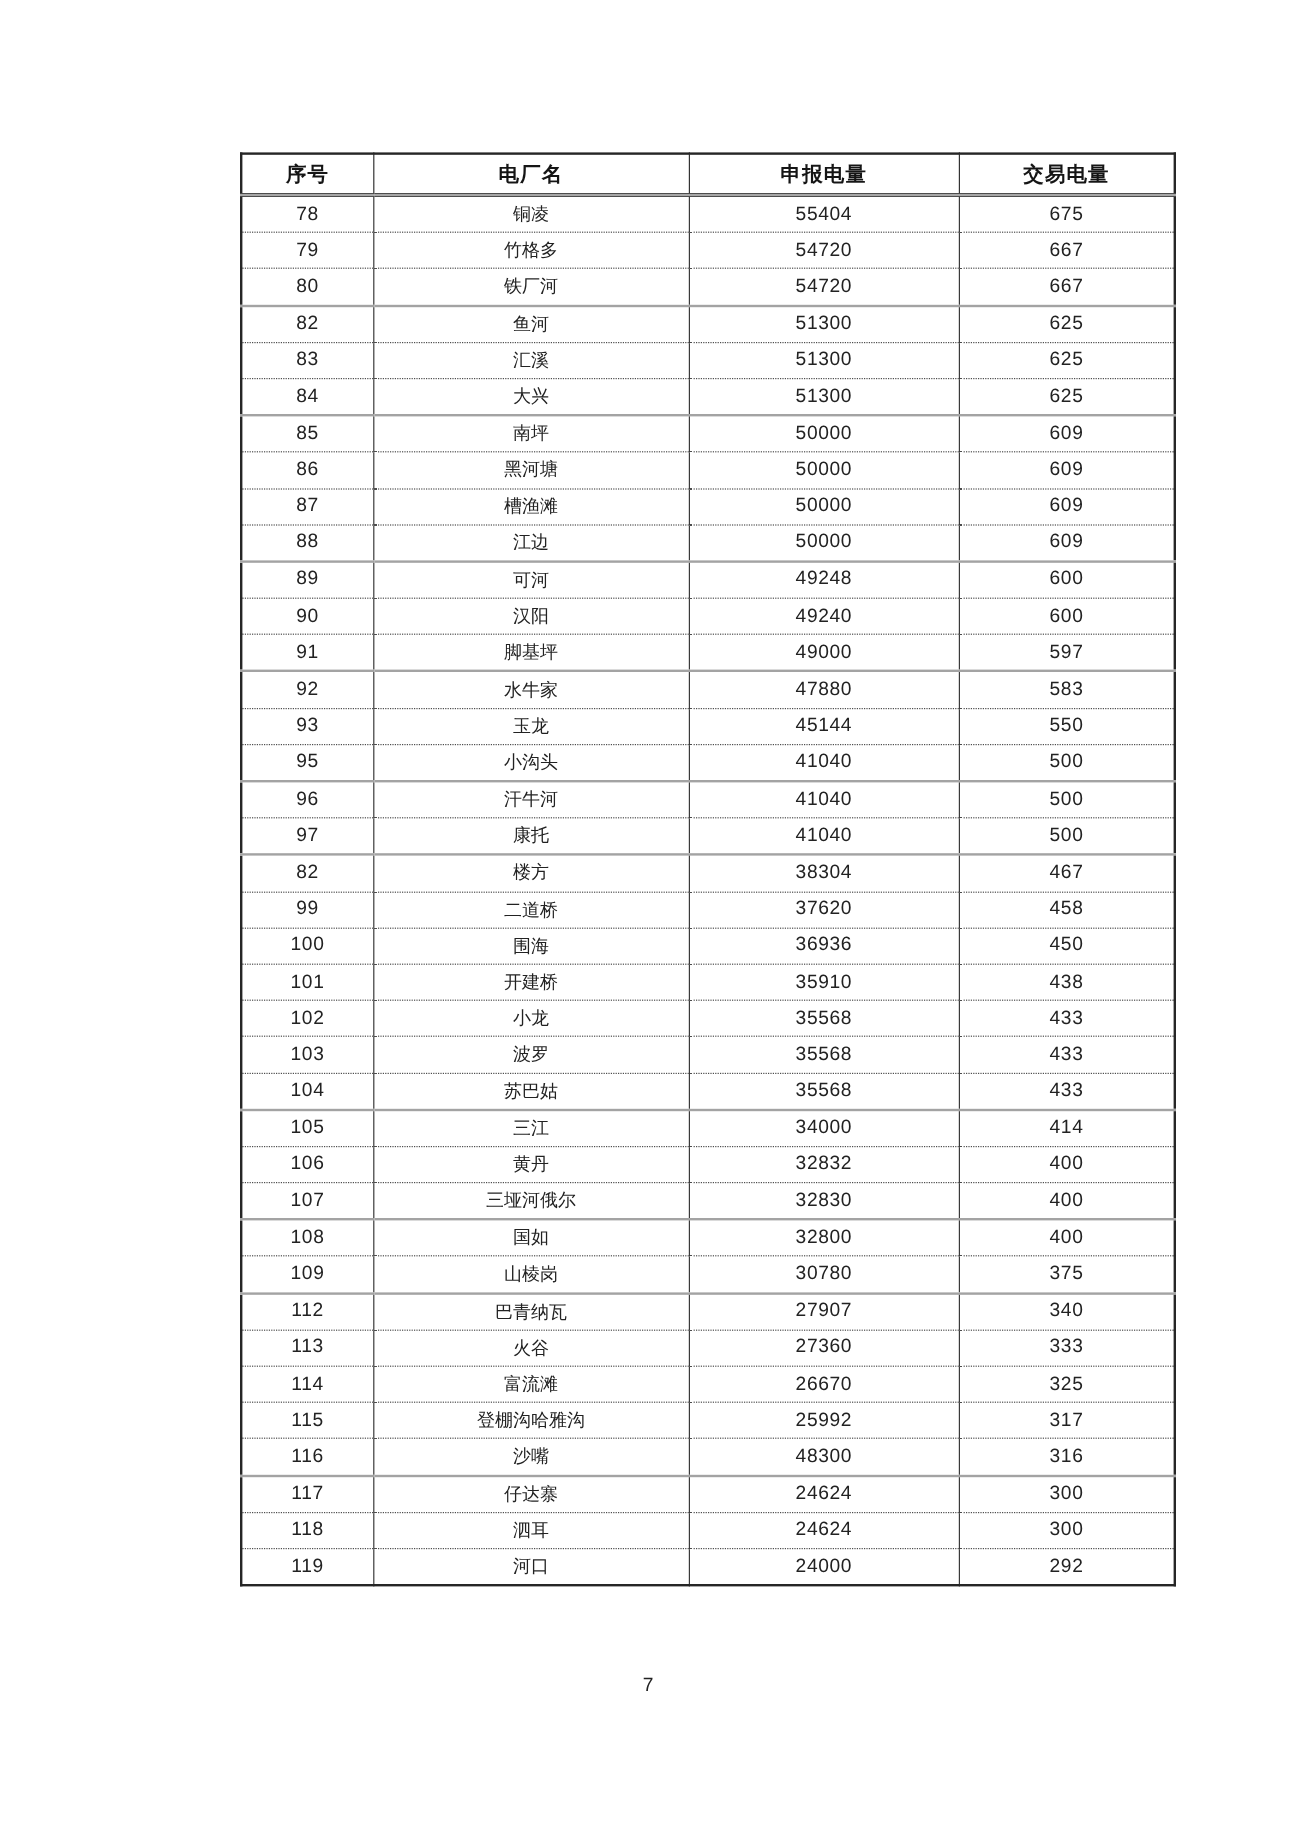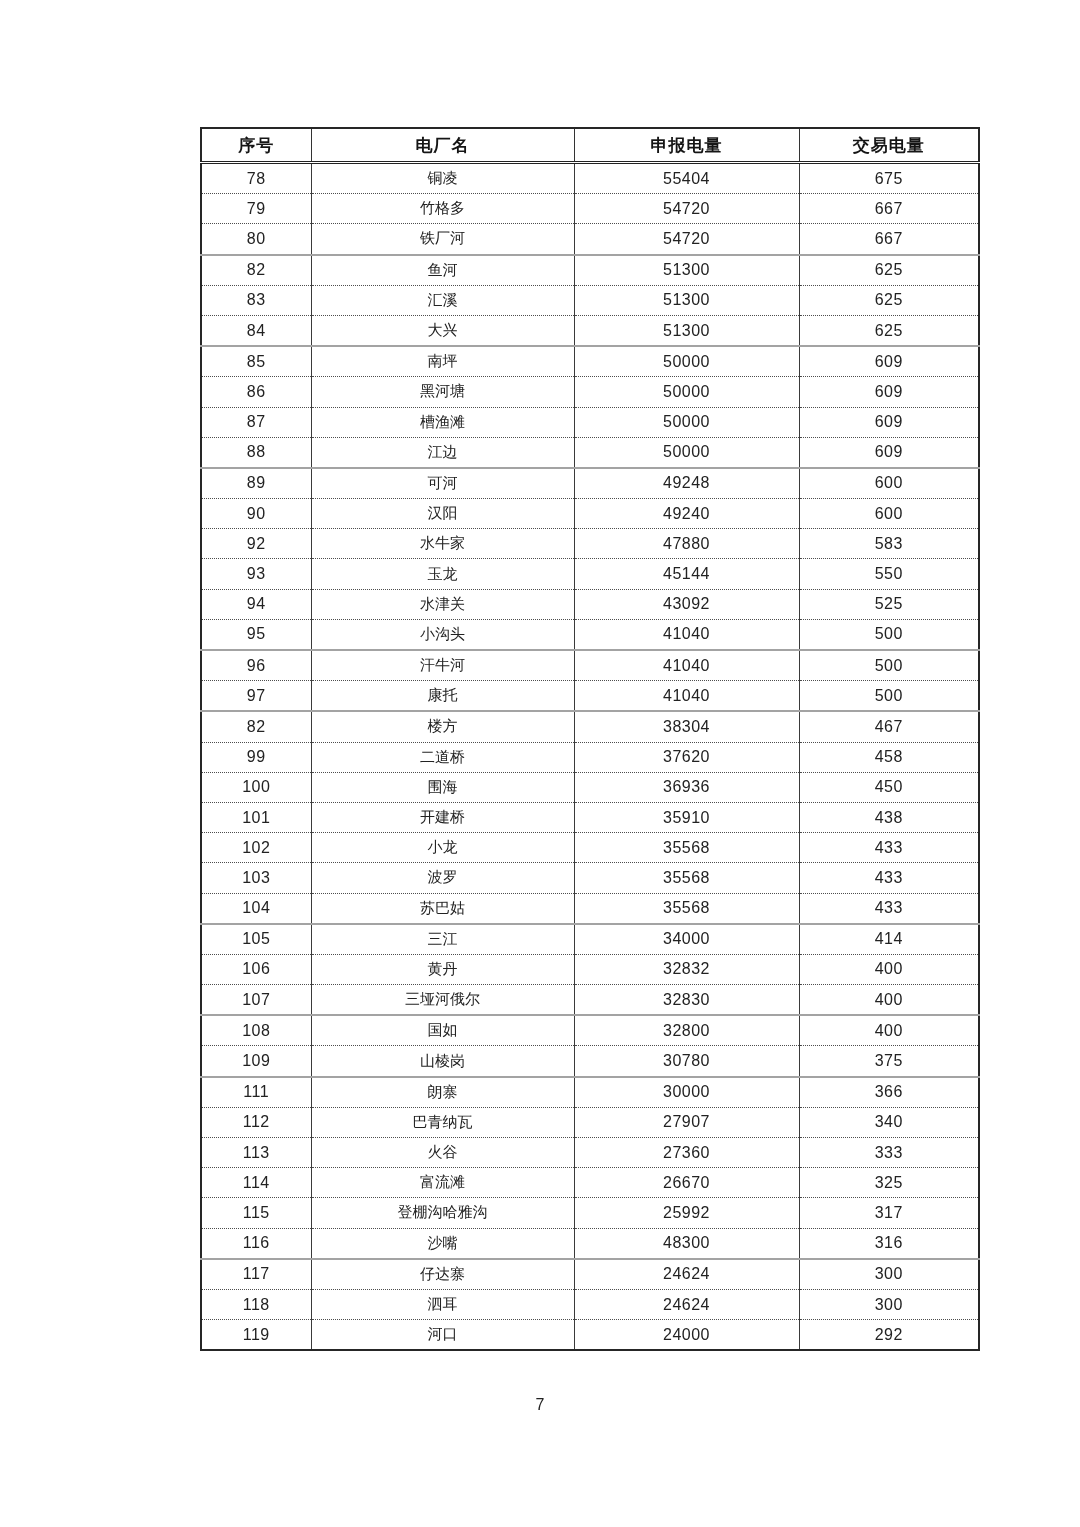--- a/index.html
+++ b/index.html
@@ -159,38 +159,38 @@
           <td>可河</td>
           <td class="num">49248</td>
           <td class="num">600</td>
         </tr>
         <tr>
           <td class="num">90</td>
           <td>汉阳</td>
           <td class="num">49240</td>
           <td class="num">600</td>
         </tr>
+        <tr class="heavy">
+          <td class="num">91</td>
+          <td>脚基坪</td>
+          <td class="num">49000</td>
+          <td class="num">597</td>
+        </tr>
         <tr>
           <td class="num">92</td>
           <td>水牛家</td>
           <td class="num">47880</td>
           <td class="num">583</td>
         </tr>
         <tr>
           <td class="num">93</td>
           <td>玉龙</td>
           <td class="num">45144</td>
           <td class="num">550</td>
         </tr>
-        <tr>
-          <td class="num">94</td>
-          <td>水津关</td>
-          <td class="num">43092</td>
-          <td class="num">525</td>
-        </tr>
         <tr class="heavy">
           <td class="num">95</td>
           <td>小沟头</td>
           <td class="num">41040</td>
           <td class="num">500</td>
         </tr>
         <tr>
           <td class="num">96</td>
           <td>汗牛河</td>
           <td class="num">41040</td>
@@ -268,26 +268,20 @@
           <td class="num">32800</td>
           <td class="num">400</td>
         </tr>
         <tr class="heavy">
           <td class="num">109</td>
           <td>山棱岗</td>
           <td class="num">30780</td>
           <td class="num">375</td>
         </tr>
         <tr>
-          <td class="num">111</td>
-          <td>朗寨</td>
-          <td class="num">30000</td>
-          <td class="num">366</td>
-        </tr>
-        <tr>
           <td class="num">112</td>
           <td>巴青纳瓦</td>
           <td class="num">27907</td>
           <td class="num">340</td>
         </tr>
         <tr>
           <td class="num">113</td>
           <td>火谷</td>
           <td class="num">27360</td>
           <td class="num">333</td>

